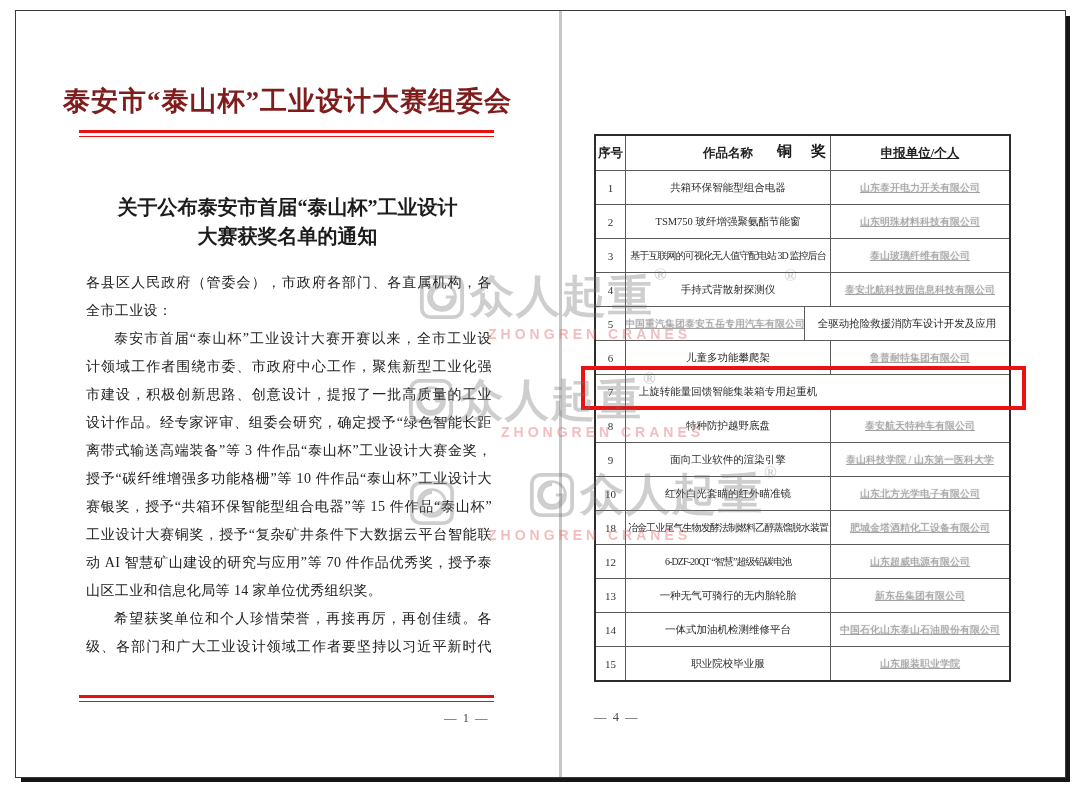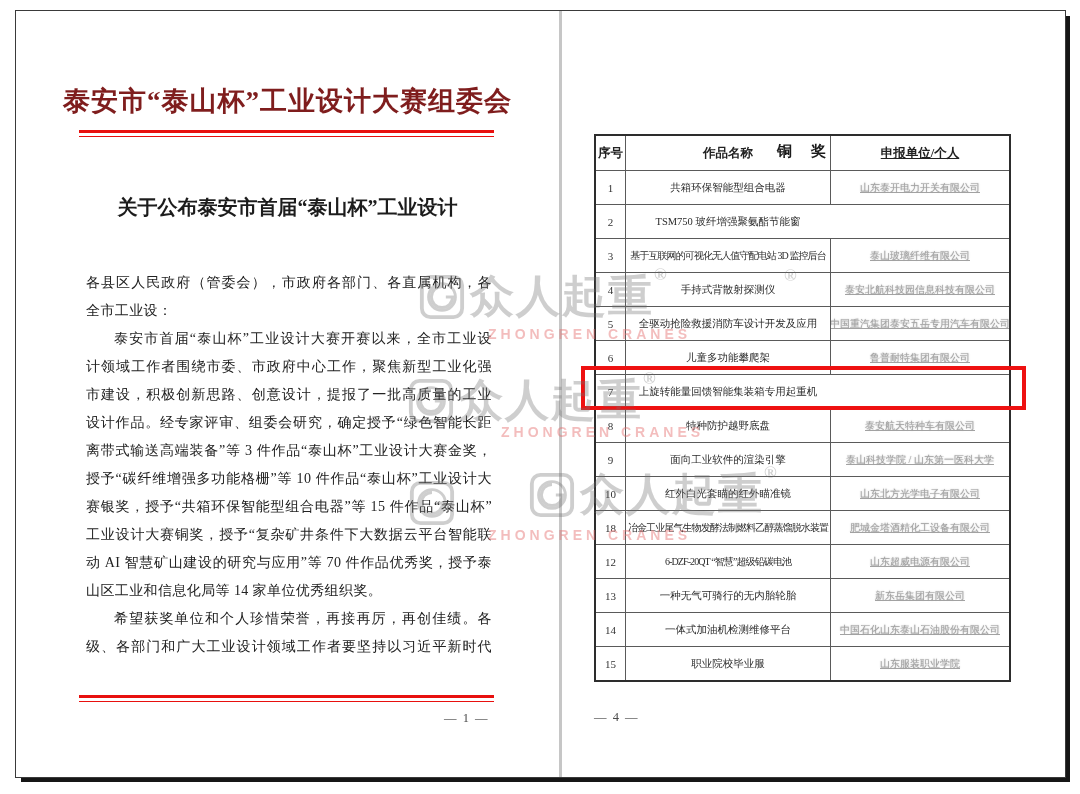--- a/index.html
+++ b/index.html
@@ -65,20 +65,21 @@
 </head>
 <body>
 
 <div class="frame">
 
   <div>
     <div class="letterhead">泰安市“泰山杯”工业设计大赛组委会</div>
     <div class="red-rule rule-top"></div>
     <div class="doc-title">
       <div>关于公布泰安市首届“泰山杯”工业设计</div>
+      <div>大赛获奖名单的通知</div>
     </div>
     <div class="body-block">
         <div class="body-line">各县区人民政府（管委会），市政府各部门、各直属机构，各</div>
         <div class="body-line ns">全市工业设：</div>
         <div class="body-line indent">泰安市首届“泰山杯”工业设计大赛开赛以来，全市工业设</div>
         <div class="body-line">计领域工作者围绕市委、市政府中心工作，聚焦新型工业化强</div>
         <div class="body-line">市建设，积极创新思路、创意设计，提报了一批高质量的工业</div>
         <div class="body-line">设计作品。经专家评审、组委会研究，确定授予“绿色智能长距</div>
         <div class="body-line">离带式输送高端装备”等 3 件作品“泰山杯”工业设计大赛金奖，</div>
         <div class="body-line">授予“碳纤维增强多功能格栅”等 10 件作品“泰山杯”工业设计大</div>
@@ -104,35 +105,36 @@
           <div class="t-cell col-org">申报单位/个人</div>
         </div>
         <div class="t-row">
           <div class="t-cell col-no">1</div>
           <div class="t-cell col-work">共箱环保智能型组合电器</div>
           <div class="t-cell col-org">山东泰开电力开关有限公司</div>
         </div>
         <div class="t-row">
           <div class="t-cell col-no">2</div>
           <div class="t-cell col-work">TSM750 玻纤增强聚氨酯节能窗</div>
+          <div class="t-cell col-org">山东明珠材料科技有限公司</div>
         </div>
         <div class="t-row">
           <div class="t-cell col-no">3</div>
           <div class="t-cell col-work tight">基于互联网的可视化无人值守配电站 3D 监控后台</div>
           <div class="t-cell col-org">泰山玻璃纤维有限公司</div>
         </div>
         <div class="t-row">
           <div class="t-cell col-no">4</div>
           <div class="t-cell col-work">手持式背散射探测仪</div>
           <div class="t-cell col-org">泰安北航科技园信息科技有限公司</div>
         </div>
         <div class="t-row">
           <div class="t-cell col-no">5</div>
+          <div class="t-cell col-org">中国重汽集团泰安五岳专用汽车有限公司</div>
           <div class="t-cell col-work">全驱动抢险救援消防车设计开发及应用</div>
-          <div class="t-cell col-org">中国重汽集团泰安五岳专用汽车有限公司</div>
         </div>
         <div class="t-row">
           <div class="t-cell col-no">6</div>
           <div class="t-cell col-work">儿童多功能攀爬架</div>
           <div class="t-cell col-org">鲁普耐特集团有限公司</div>
         </div>
         <div class="t-row hl">
           <div class="t-cell col-no">7</div>
           <div class="t-cell col-work">上旋转能量回馈智能集装箱专用起重机</div>
         </div>

